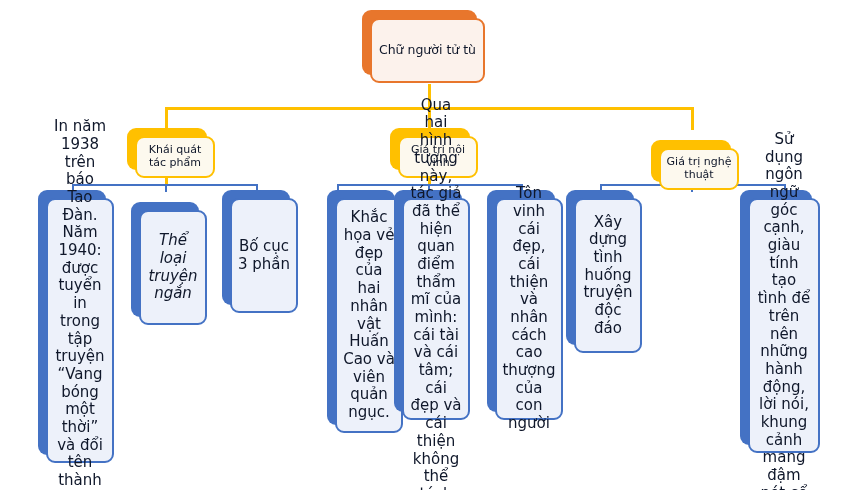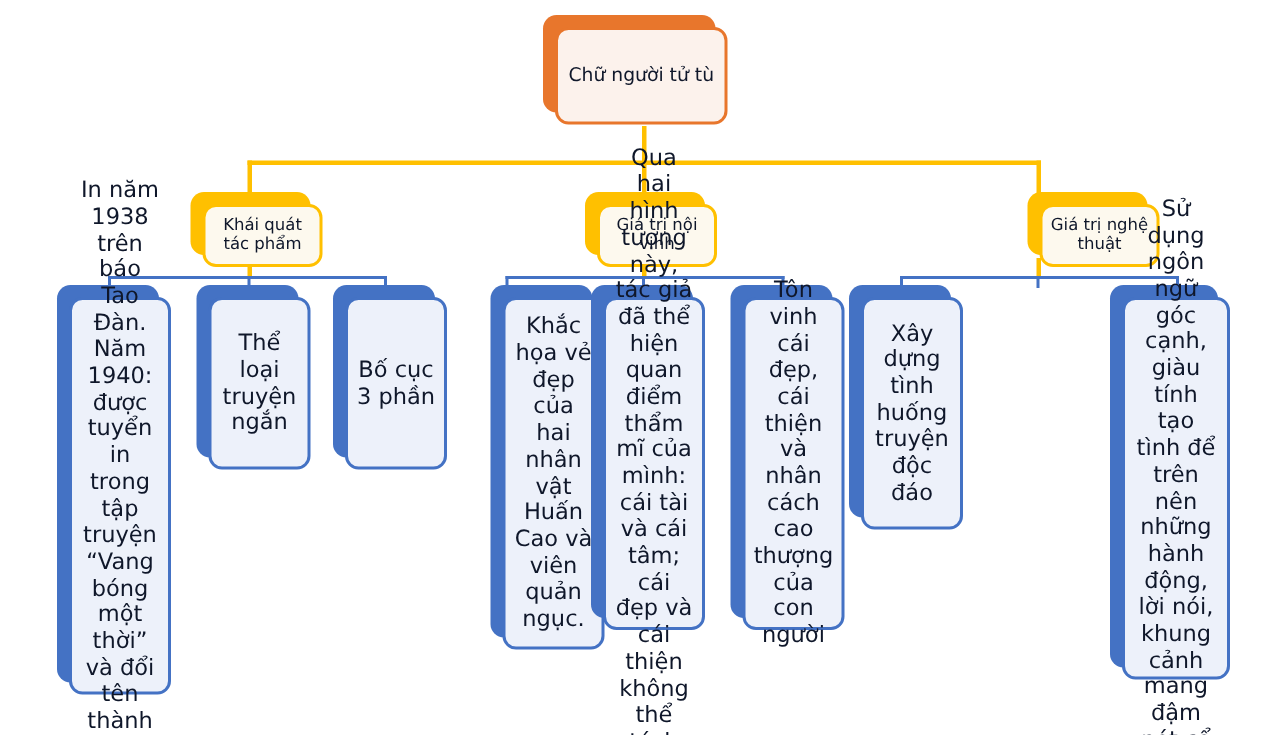--- a/index.html
+++ b/index.html
@@ -128,36 +128,36 @@
   </div>
 
   <div class="node l2" style="left:390px; top:128px; width:80px; height:42px;">
     <div class="backing"></div>
     <div class="inner">
       <span class="label">Giá trị nội
 vinh</span>
     </div>
   </div>
 
-  <div class="node l2" style="left:651px; top:128px; width:80px; height:42px;margin-left:34px;">
+  <div class="node l2" style="left:651px; top:140px; width:80px; height:42px;">
     <div class="backing"></div>
     <div class="inner">
       <span class="label">Giá trị nghệ
 thuật</span>
     </div>
   </div>
 
   <div class="node leaf" style="left:38px; top:190px; width:68px; height:265px;">
     <div class="backing"></div>
     <div class="inner">
       <span class="label">In năm 1938 trên báo Tao Đàn. Năm 1940: được tuyển in trong tập truyện “Vang bóng một thời” và đổi tên thành “Chữ người tử tù”</span>
     </div>
   </div>
 
-  <div class="node leaf" style="left:131px; top:190px; width:68px; height:115px;">
+  <div class="node leaf" style="left:131px; top:202px; width:68px; height:115px;font-style:italic;">
     <div class="backing"></div>
     <div class="inner">
       <span class="label">Thể loại truyện ngắn</span>
     </div>
   </div>
 
   <div class="node leaf" style="left:222px; top:190px; width:68px; height:115px;">
     <div class="backing"></div>
     <div class="inner">
       <span class="label">Bố cục 3 phần</span>

